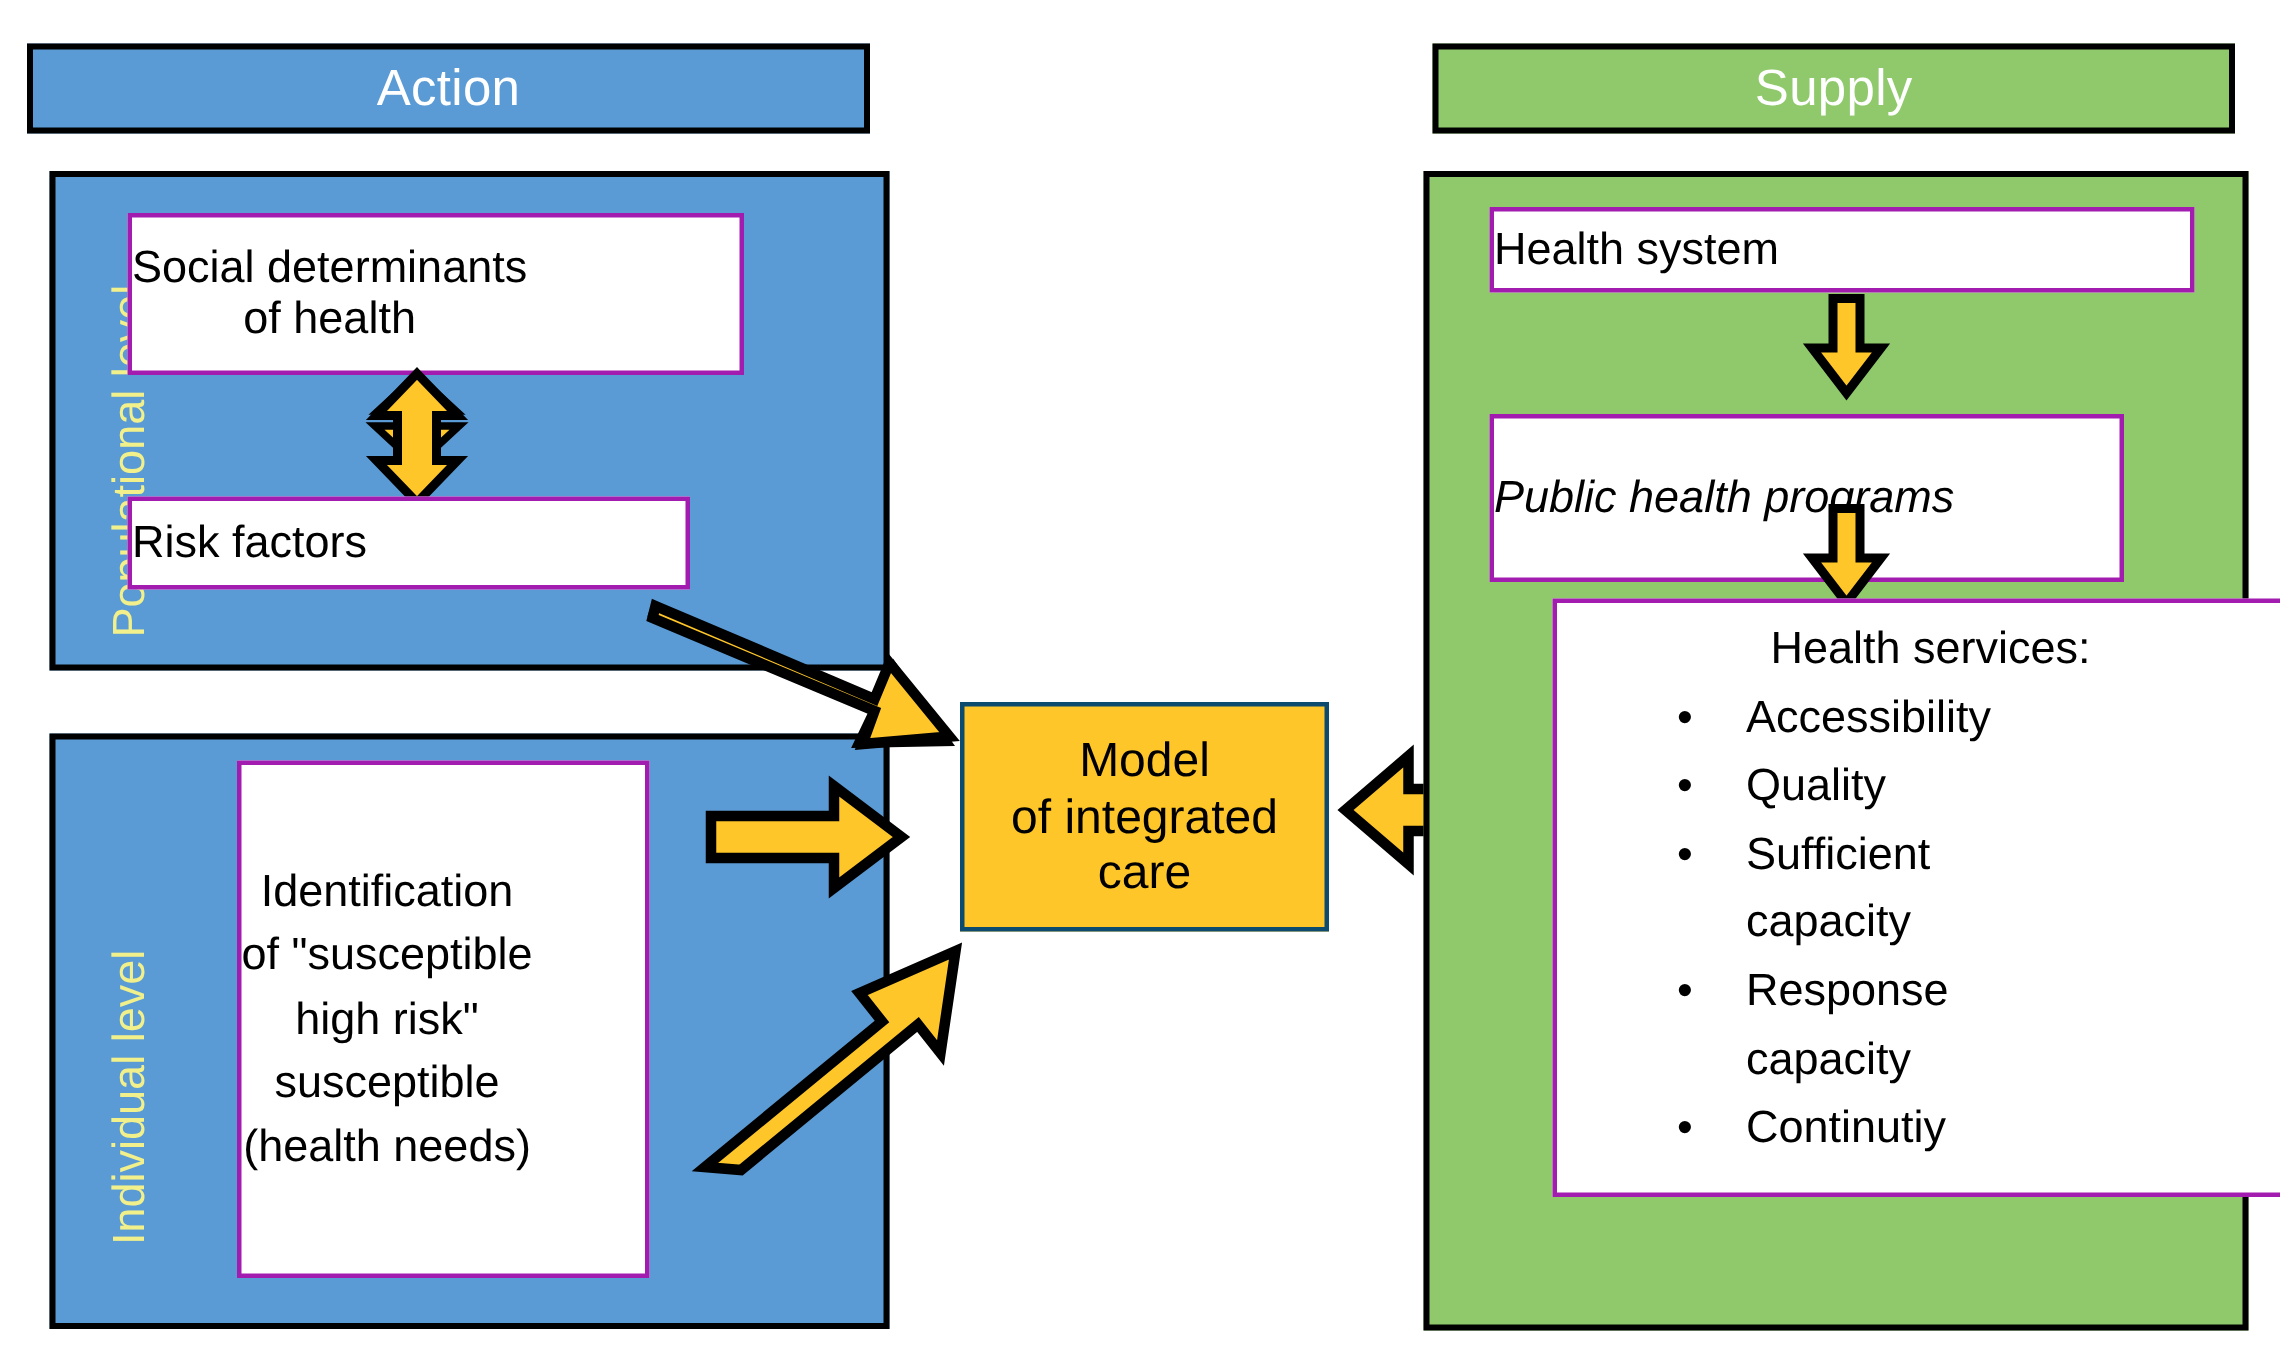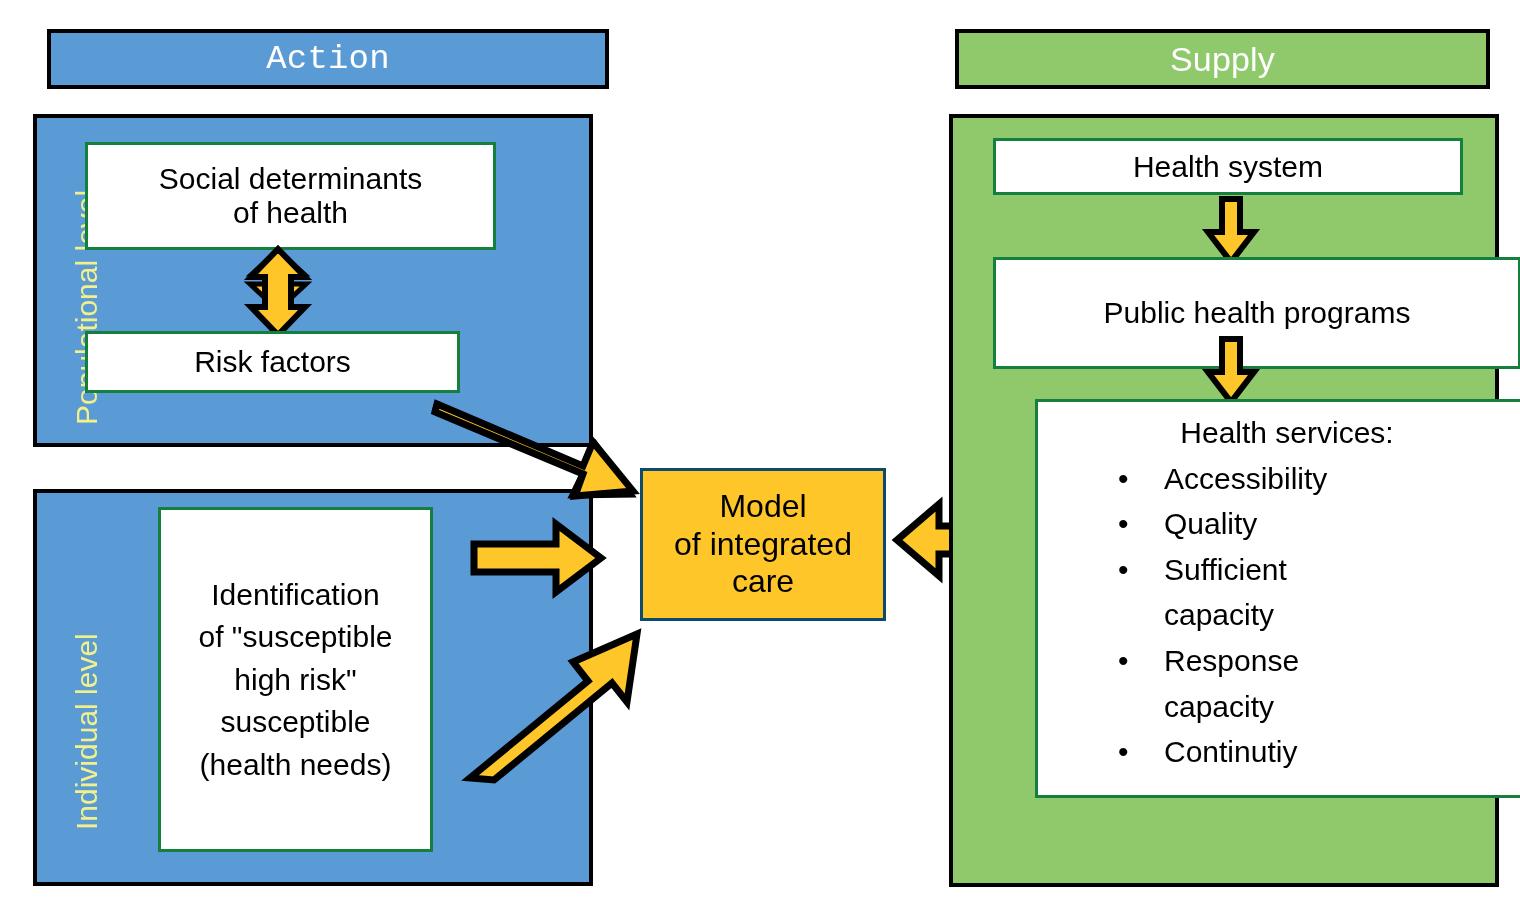--- a/index.html
+++ b/index.html
@@ -33,24 +33,24 @@
     font-size: 34px;
     letter-spacing: 0.2px;
   }
 
   .panel-body {
     border: 4px solid #000000;
   }
 
   .white-box {
     background: #ffffff;
-    border: 3px solid #15803d;
+    border: 3px solid #a21caf;
     display: flex;
     align-items: center;
-    justify-content: center;
+    justify-content: flex-start;
     text-align: center;
     color: #000000;
     font-size: 30px;
     line-height: 1.12;
   }
 
   .blue       { background: #5B9BD5; }
   .green      { background: #8FC96C; justify-content: center; }
   .yellow-box {
     background: #FFC629;
@@ -106,21 +106,21 @@
   }
   .svc-item .cont { display: block; padding-left: 0px; }
 
   svg.arrow { position: absolute; overflow: visible; }
 </style>
 </head>
 <body>
 
 <div id="canvas">
 
-  <div class="abs panel-header blue" style="left:47px; top:29px; width:562px; height:60px;font-family:Liberation Mono, monospace;">
+  <div class="abs panel-header blue" style="left:18px; top:29px; width:562px; height:60px;">
     <span>Action</span>
   </div>
 
   <div class="abs panel-body blue" style="left:33px; top:114px; width:560px; height:333px;"></div>
 
   <div class="abs side-label" style="left:70px; top:425px;">Populational level</div>
 
   <div class="abs white-box" style="left:85px; top:142px; width:411px; height:108px;">
     <span class="stack">
       <span>Social determinants</span>
@@ -186,21 +186,21 @@
   <div class="abs panel-body green" style="left:949px; top:114px; width:550px; height:773px;"></div>
 
   <div class="abs white-box" style="left:993px; top:138px; width:470px; height:57px;">
     <span>Health system</span>
   </div>
 
   <svg class="arrow" style="left:1205px; top:196px;" width="52" height="70" viewBox="0 0 52 70">
     <polygon points="17,3 35,3 35,36 49,36 26,66 3,36 17,36" fill="#FFC629" stroke="#000000" stroke-width="6" stroke-linejoin="miter"></polygon>
   </svg>
 
-  <div class="abs white-box" style="left:993px; top:257px; width:528px; height:112px;">
+  <div class="abs white-box" style="left:993px; top:276px; width:423px; height:112px;font-style:italic;">
     <span>Public health programs</span>
   </div>
 
   <svg class="arrow" style="left:1205px; top:336px;" width="52" height="70" viewBox="0 0 52 70">
     <polygon points="17,3 35,3 35,36 49,36 26,66 3,36 17,36" fill="#FFC629" stroke="#000000" stroke-width="6" stroke-linejoin="miter"></polygon>
   </svg>
 
   <div class="abs white-box" style="left:1035px; top:399px; width:504px; height:399px; align-items:flex-start;">
     <span class="svc-wrap">
       <span class="svc-title">Health services:</span>

